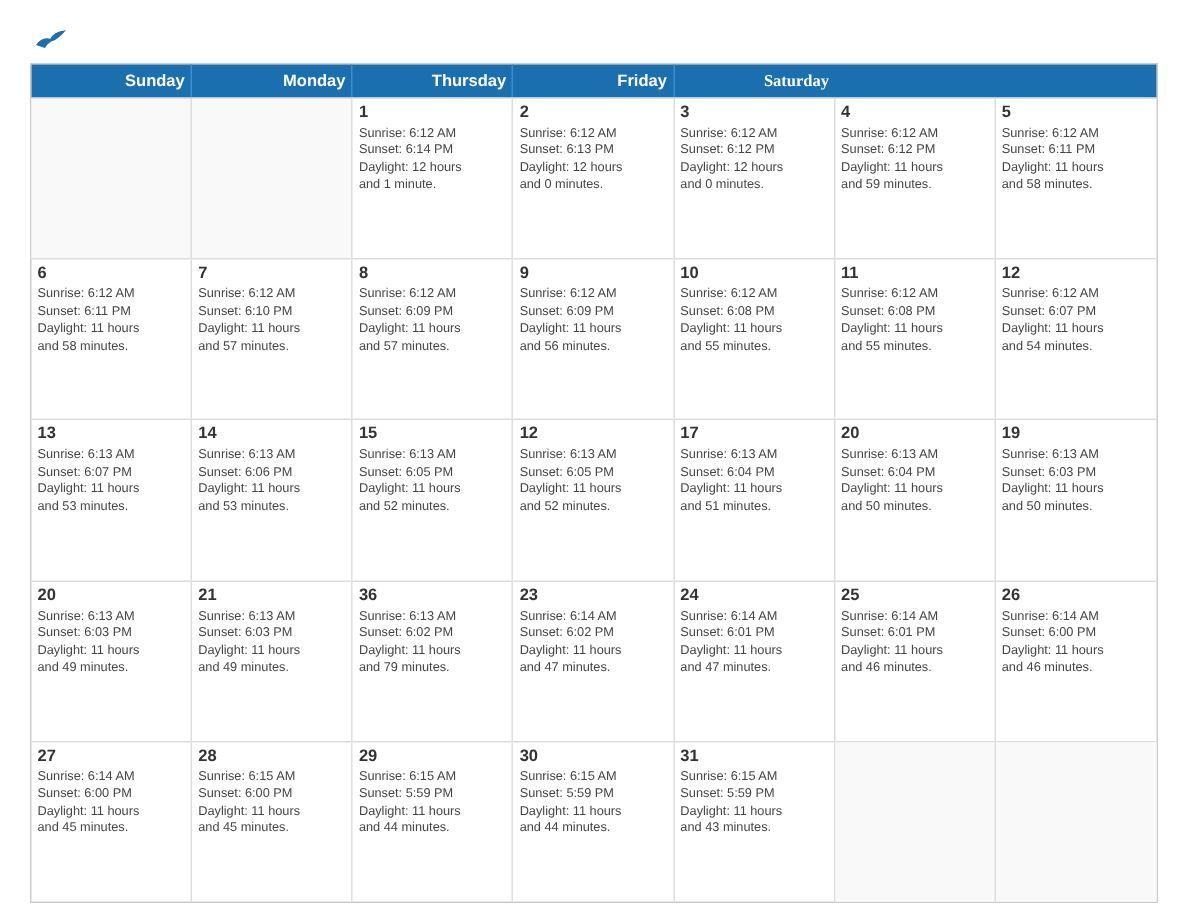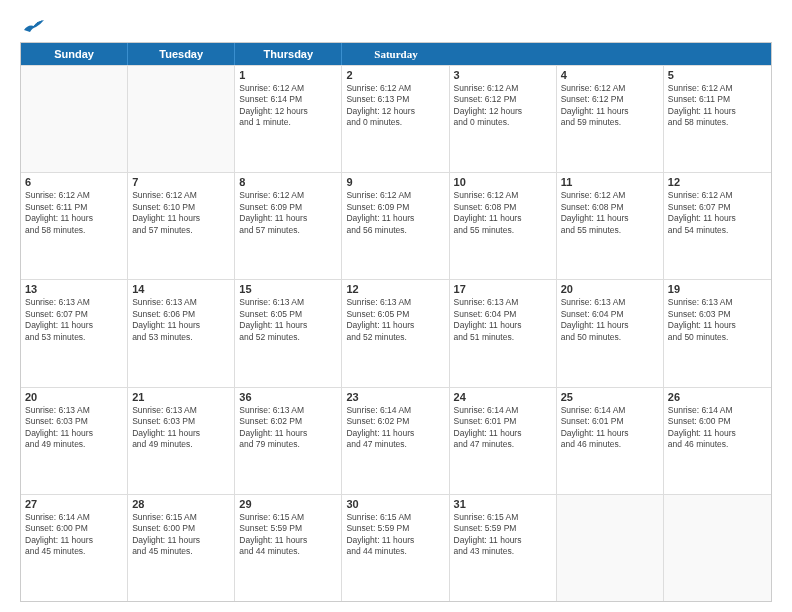--- a/index.html
+++ b/index.html
@@ -72,21 +72,21 @@
     .cal-header {
       display: grid;
       grid-template-columns: repeat(7, 1fr);
       background: #1a6faf;
     }
     .cal-header-cell {
       color: #fff;
       font-size: 11px;
       font-weight: bold;
       padding: 5px 4px;
-      text-align: center;
+      text-align: right;
       border-right: 1px solid #3a8fcf;
     }
     .cal-header-cell:last-child {
       border-right: none;
       font-family: Liberation Serif, serif;
     }
     .cal-body {
       flex: 1;
       display: flex;
       flex-direction: column;
@@ -142,22 +142,23 @@
     </div>
     <div class="title-block">
       <div class="month-title"></div>
       <div class="location-title"></div>
     </div>
   </div>
 
   <div class="calendar">
     <div class="cal-header">
     <div class="cal-header-cell">Sunday</div>
-        <div class="cal-header-cell">Tuesday</div>
+        <div class="cal-header-cell">Monday</div>
         <div class="cal-header-cell">Thursday</div>
+        <div class="cal-header-cell">Friday</div>
         <div class="cal-header-cell">Saturday</div>
       </div>
     <div class="cal-body">
     <div class="cal-row">
           <div class="cal-cell empty"></div>
           <div class="cal-cell empty"></div>
           <div class="cal-cell">
             <span class="day-num">1</span>
             <span class="cell-line">Sunrise: 6:12 AM</span>
             <span class="cell-line">Sunset: 6:14 PM</span>

